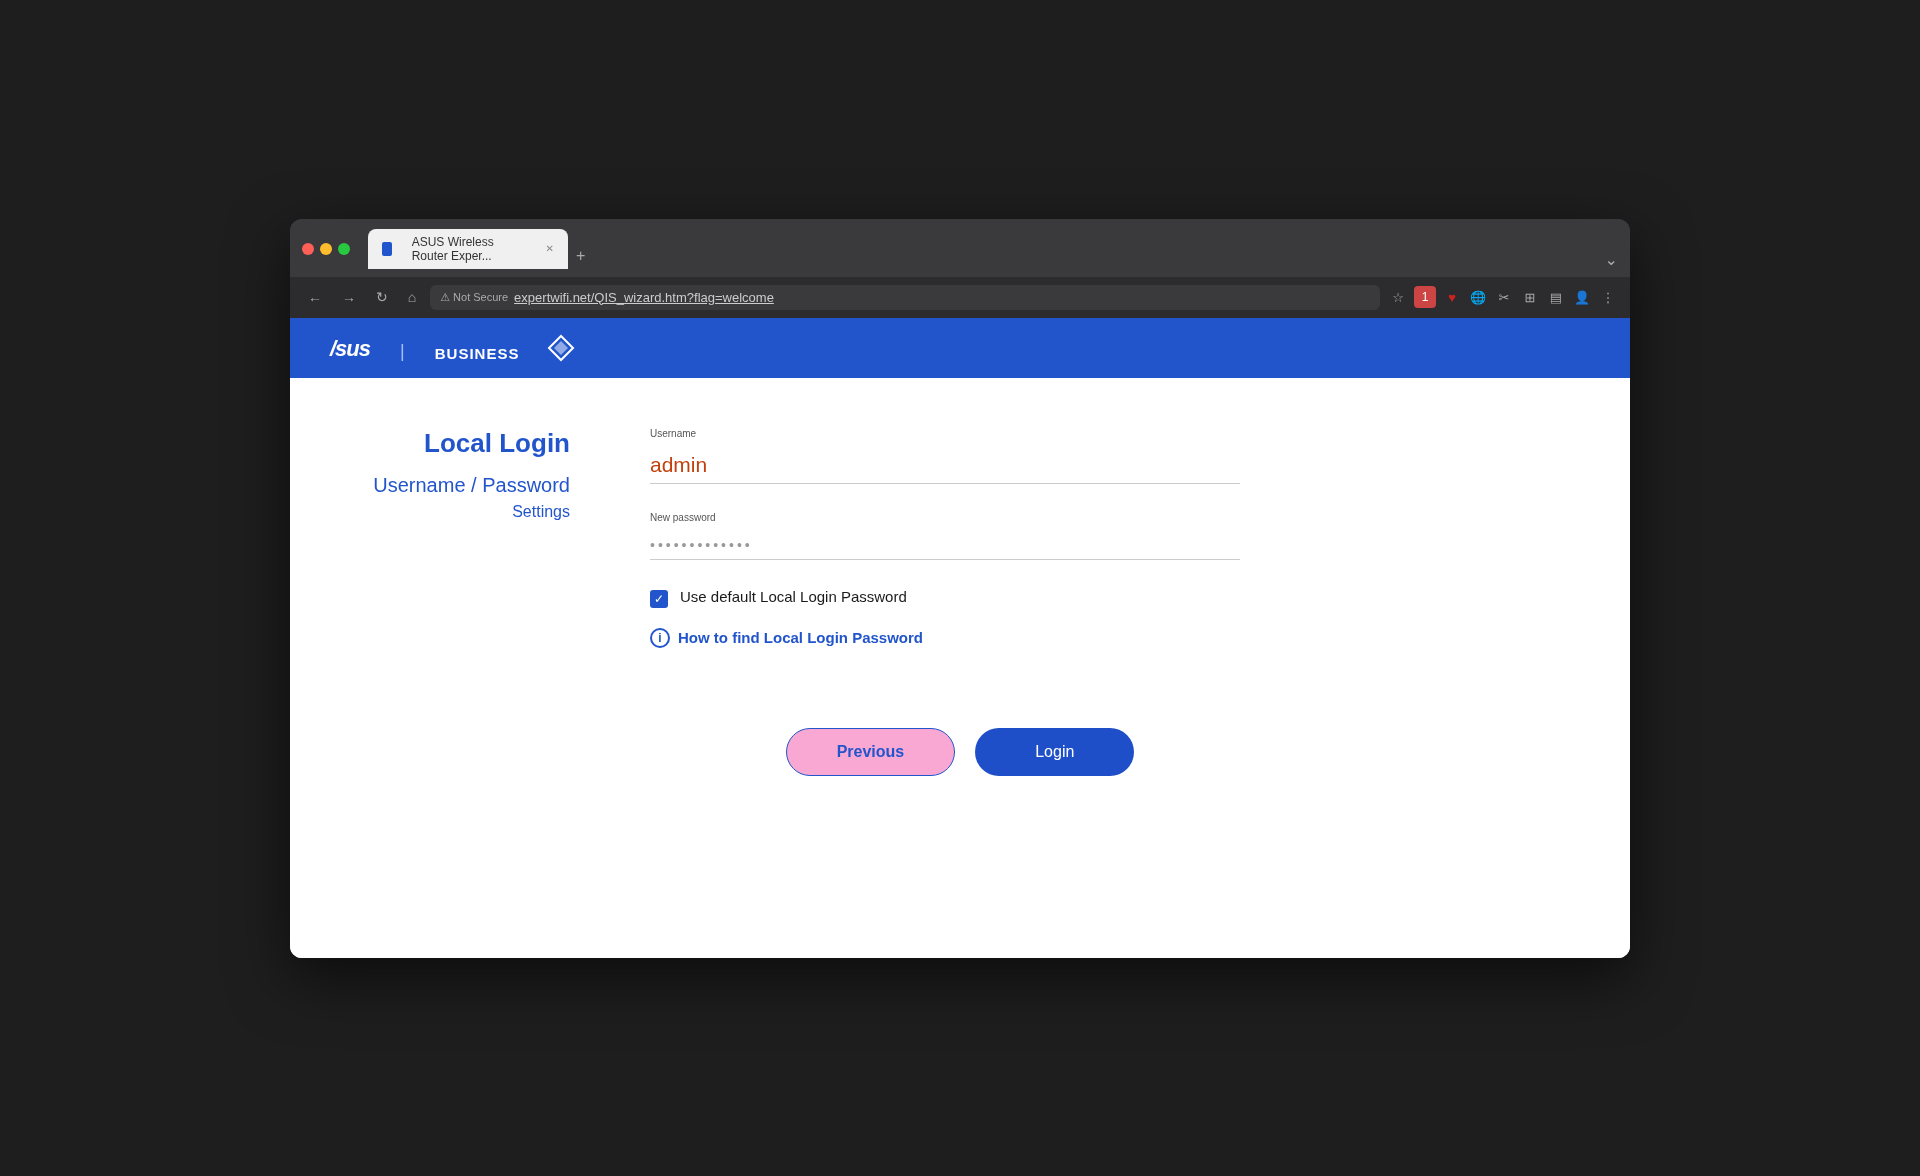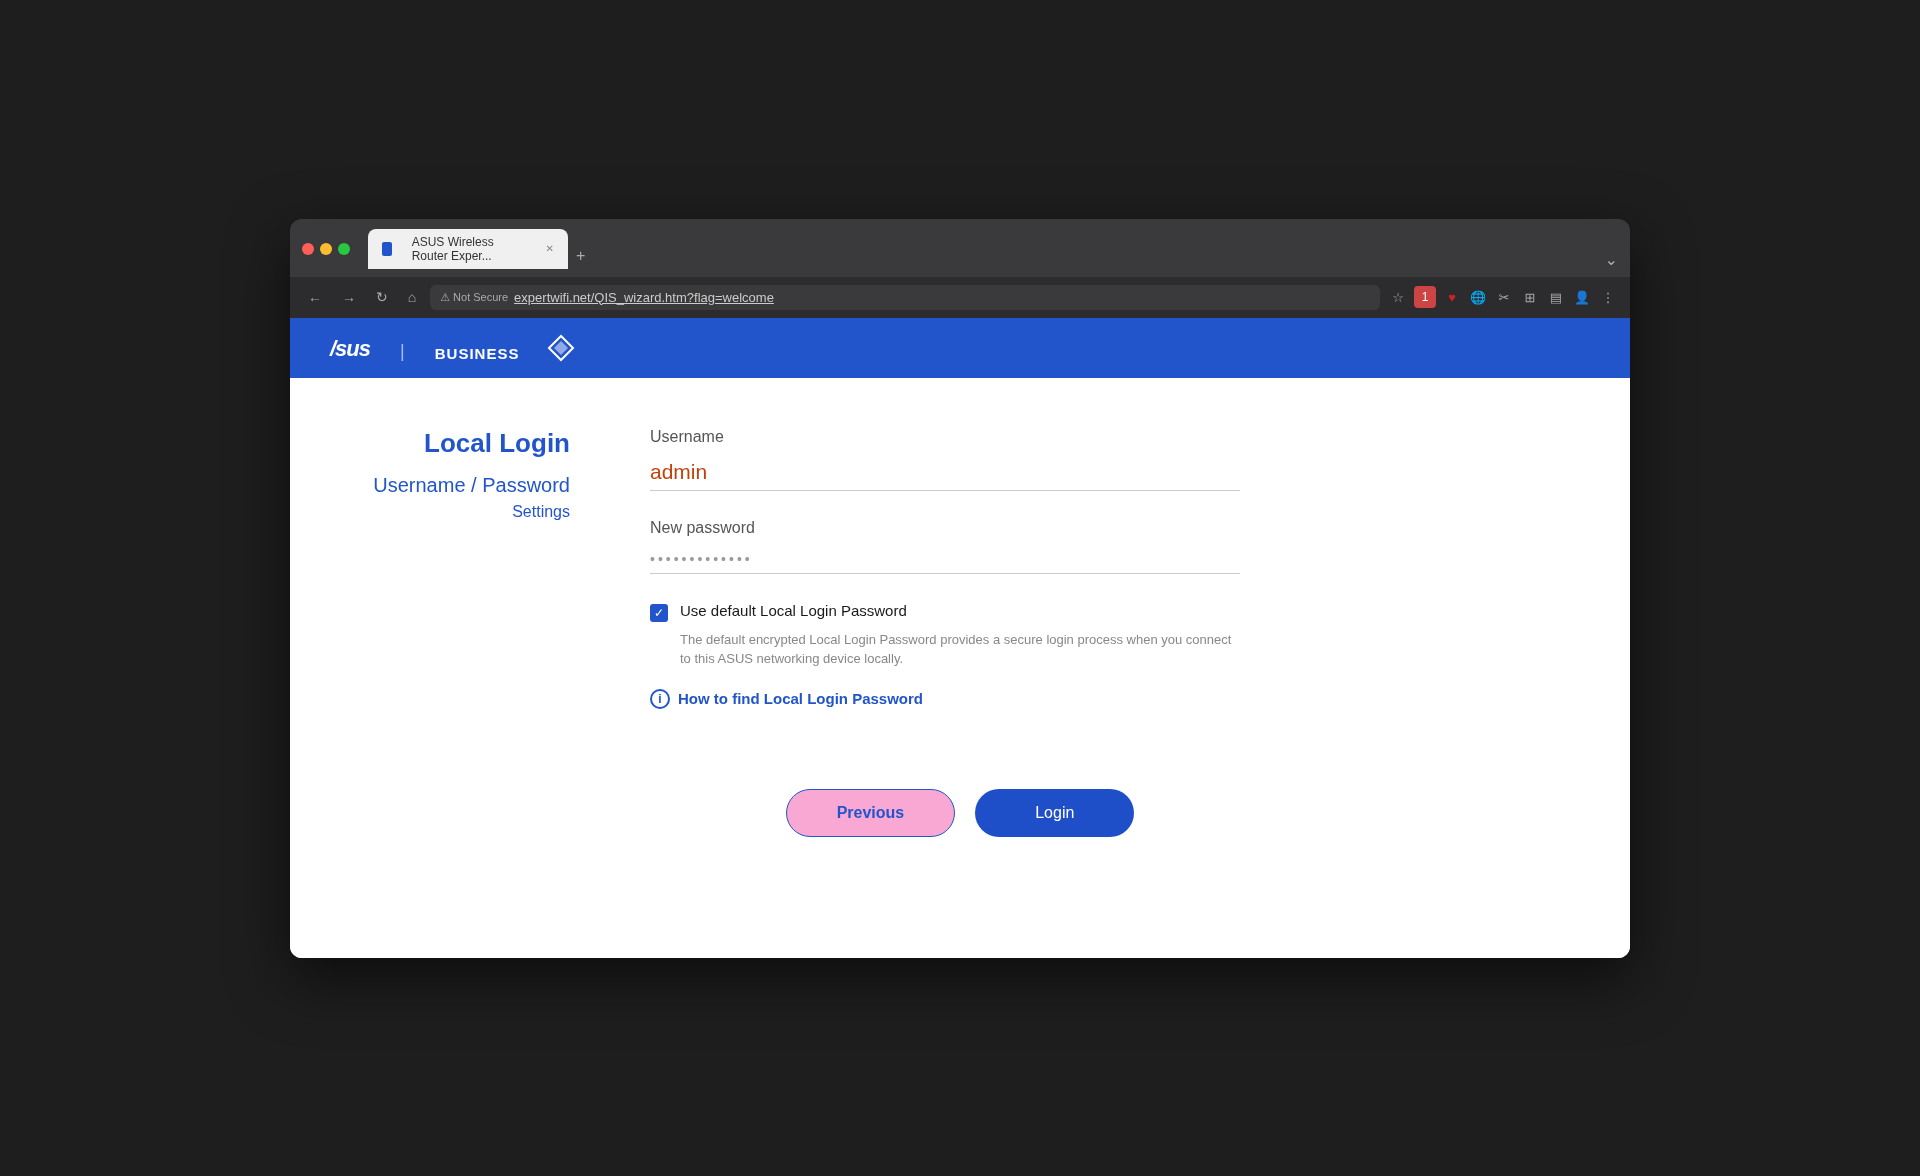--- a/index.html
+++ b/index.html
@@ -264,21 +264,21 @@
       margin-bottom: 28px;
       max-width: 580px;
     }
 
     .form-group {
       margin-bottom: 28px;
     }
 
     .form-label {
       display: block;
-      font-size: 16px;
+      font-size: 10px;
       color: #555;
       margin-bottom: 8px;
     }
 
     .form-input {
       width: 100%;
       max-width: 590px;
       border: none;
       border-bottom: 1.5px solid #ccc;
       padding: 6px 0;
@@ -480,21 +480,20 @@
             <input class="form-input password-dots" type="password" value="adminpassword" style="">
           </div>
 
           <div class="checkbox-section">
             <div class="checkbox-row">
               <div class="checkbox">
                 <span class="checkbox-check">✓</span>
               </div>
               <span class="checkbox-label">Use default Local Login Password</span>
             </div>
-            <p class="checkbox-description">The default encrypted Local Login Password provides a secure login process when you connect to this ASUS networking device locally.</p>
           </div>
 
           <a class="info-link" href="#">
             <div class="info-icon">i</div>
             <span>How to find Local Login Password</span>
           </a>
         </div>
       </div>
 
       <div class="footer-buttons">

